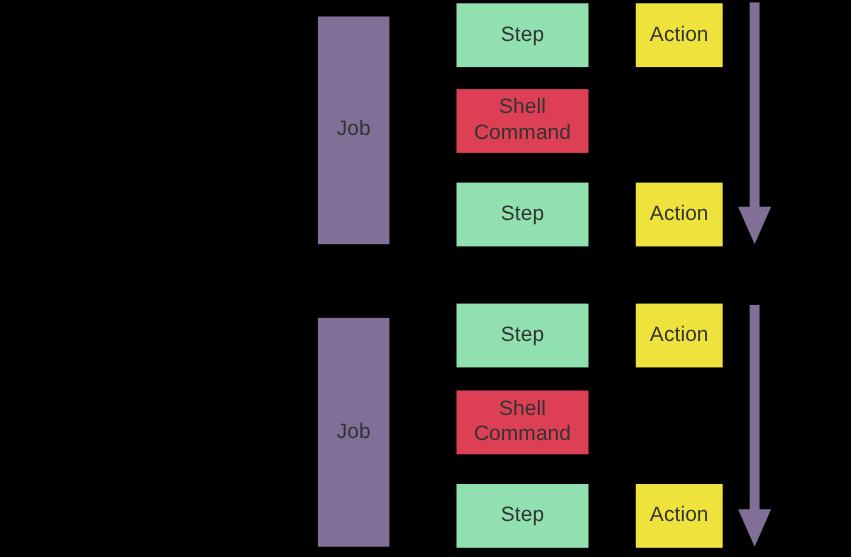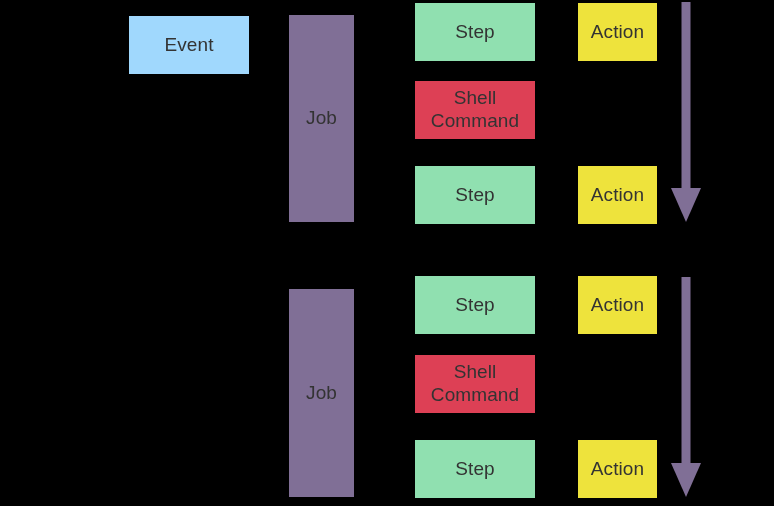--- a/index.html
+++ b/index.html
@@ -39,23 +39,20 @@
     position: absolute;
   }
   .arrow svg {
     display: block;
   }
 </style>
 </head>
 <body>
 
 <div id="canvas" style="width: 774px; height: 506px; background: rgb(0, 0, 0);">
-    <div class="node" style="left: 129px; top: 16px; width: 120px; height: 58px; background: rgb(160, 216, 253); color: rgb(51, 51, 51);">
-      <span class="node-label">Event</span>
-    </div>
     <div class="node" style="left: 289px; top: 15px; width: 65px; height: 207px; background: rgb(128, 111, 150); color: rgb(51, 51, 51);">
       <span class="node-label">Job</span>
     </div>
     <div class="node" style="left: 415px; top: 3px; width: 120px; height: 58px; background: rgb(144, 224, 176); color: rgb(51, 51, 51);">
       <span class="node-label">Step</span>
     </div>
     <div class="node" style="left: 415px; top: 81px; width: 120px; height: 58px; background: rgb(221, 64, 85); color: rgb(51, 51, 51);">
       <span class="node-label">Shell Command</span>
     </div>
     <div class="node" style="left: 415px; top: 166px; width: 120px; height: 58px; background: rgb(144, 224, 176); color: rgb(51, 51, 51);">

